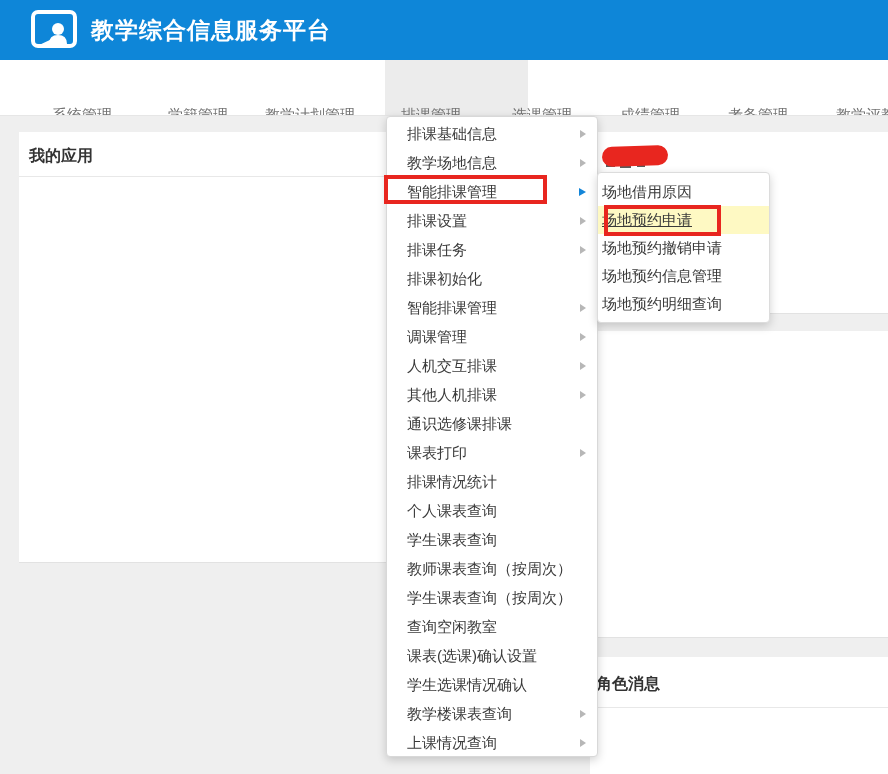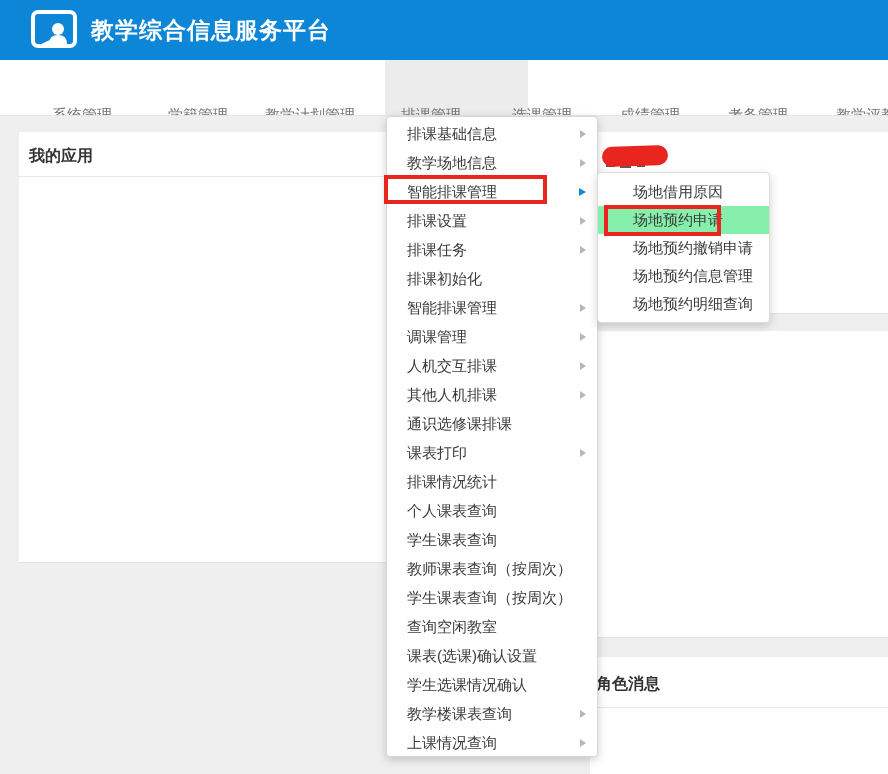--- a/index.html
+++ b/index.html
@@ -58,22 +58,22 @@
   }
   .arrow.gray{border-left:6px solid #b7b7b7;}
   .arrow.blue{border-left:7px solid var(--accent,#1385d8);}
   
   .submenu{
     position:absolute;left:597px;top:172px;width:173px;height:151px;
     background:#fff;border:1px solid #dcdcdc;border-radius:4px;
     box-shadow:0 3px 10px rgba(0,0,0,.18);box-sizing:border-box;
     padding-top:5px;z-index:11;
   }
-  .submenu .menu-item{height:28px;padding-left:35px;}
-  .submenu .menu-item.hover{background:#86efac;}
+  .submenu .menu-item{height:28px;padding-left:4px;}
+  .submenu .menu-item.hover{background:#fef9c3;text-decoration:underline;}
   
   .anno-box{
     position:absolute;border:4px solid var(--anno,#e8261f);box-sizing:border-box;z-index:30;
     pointer-events:none;
   }
   .anno-box1{left:384px;top:175px;width:163px;height:29px;}
   .anno-box2{left:604px;top:205px;width:117px;height:31px;}
   .scribble{
     position:absolute;left:602px;top:146px;width:66px;height:20px;
     background:var(--anno,#e8261f);border-radius:10px;transform:rotate(-2deg);z-index:29;

